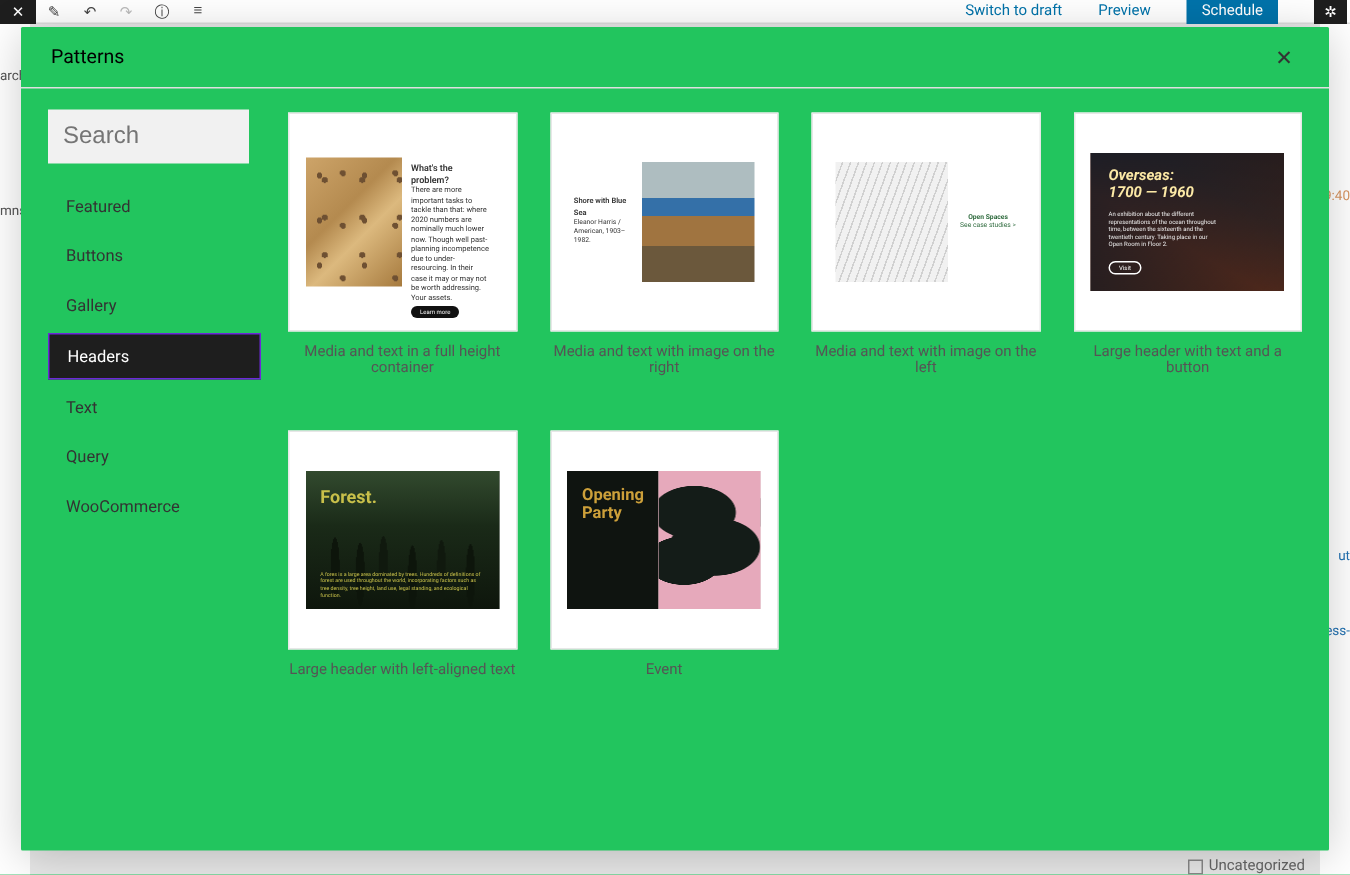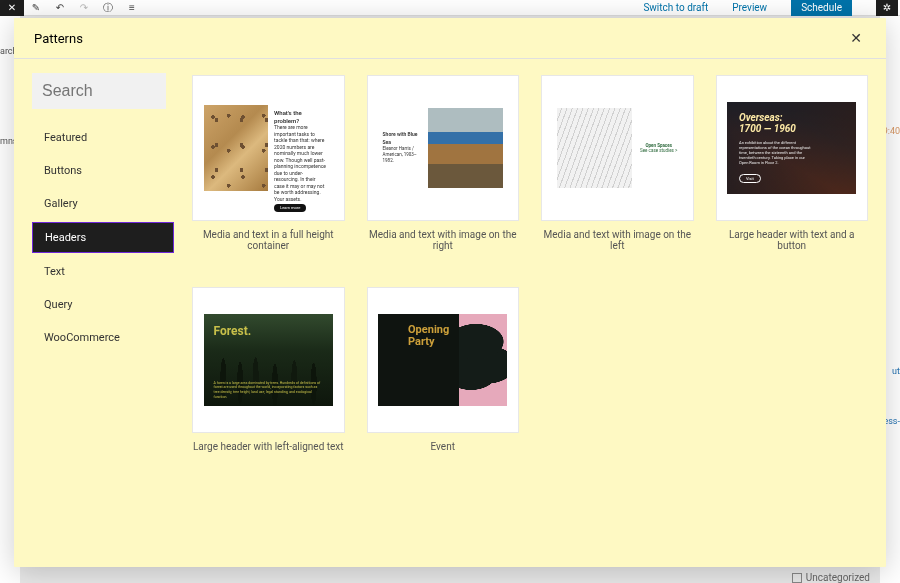--- a/index.html
+++ b/index.html
@@ -16,21 +16,21 @@
   .editor-top .gear-box { background: #1e1e1e; color: #fff; width: 22px; height: 16px; display:flex;align-items:center;justify-content:center; }
 
   .bg-sidebar { position: absolute; top: 16px; left: 0; width: 20px; bottom: 0; background: #fff; font-size: 9px; color: #555; padding-top: 30px; }
   .bg-right { position: absolute; top: 16px; right: 0; width: 20px; bottom: 0; background: #fff; font-size: 9px; color:#fb8; padding-top: 110px; text-align: right;}
   .bg-right .frag { margin-bottom: 230px; color: #d89662; }
   .bg-right .frag2 { color:#2271b1; }
   .bg-bottom { position: absolute; bottom: 0; right: 30px; font-size: 10px; color: #666; display:flex; align-items:center; gap:4px;}
   .bg-bottom .chk { width:10px; height:10px; border:1px solid #888;}
 
   
-  .modal { position: absolute; top: 18px; left: 14px; right: 14px; bottom: 16px; background: #fef9c3; box-shadow: 0 4px 30px rgba(0,0,0,0.2); display: flex; flex-direction: column; border-radius: 1px; }
+  .modal { position: absolute; top: 18px; left: 14px; right: 14px; bottom: 16px; background: #22c55e; box-shadow: 0 4px 30px rgba(0,0,0,0.2); display: flex; flex-direction: column; border-radius: 1px; }
   .modal-header { display: flex; align-items: center; justify-content: space-between; padding: 10px 20px; border-bottom: 1px solid #e0e0e0; }
   .modal-title { font-size: 13px; font-weight: 400; }
   .modal-close { font-size: 14px; cursor: pointer; color: #333; width:20px; height:20px; display:flex;align-items:center;justify-content:center;}
   .modal-body { display: flex; flex: 1; overflow: hidden; }
 
   .left-panel { width: 160px; padding: 14px 0 14px 18px; }
   .search { display: flex; align-items: center; background: #f1f1f1; height: 36px; padding: 0 10px; margin-bottom: 14px; margin-right: 8px;}
   .search input { border: none; background: transparent; outline: none; font-size: 16px; flex: 1; color: #555;}
   .search .search-icon { font-size: 12px; color: #333; }
   .cats { list-style: none; }
@@ -89,21 +89,21 @@
        radial-gradient(ellipse 6px 40px at 70% 72%, #10190e 50%, transparent 51%),
        radial-gradient(ellipse 6px 42px at 85% 76%, #0d150b 50%, transparent 51%),
        linear-gradient(to bottom, #324a2e 0%, #1a2a18 40%, #0e160c 100%);
   }
   .t5 .title { position:absolute; top:10px; left:10px; color:#c8c04a; font-weight:700; font-size:12px;}
   .t5 .sub { position:absolute; bottom:6px; left:10px; right:10px; color:#c8c04a; font-size:3.5px; line-height:1.4;}
 
   
   .t6 { width:86%; height:64%; background:#d7c7c7; position:relative; display:flex;}
   .t6 .left { flex:0.4; background:#0f1410; display:flex; align-items:flex-start; padding:10px;}
-  .t6 .left span{ color:#cda03a; font-weight:700; font-size:11px; line-height:1.1;margin-left:20px;}
+  .t6 .left span{ color:#cda03a; font-weight:700; font-size:11px; line-height:1.1;}
   .t6 .right { flex:1; background:#e6a9bb; position:relative; overflow:hidden;}
   .t6 .right::before{ content:""; position:absolute; inset:0; background:
      radial-gradient(ellipse 55px 35px at 35% 30%, #141c18 50%, transparent 51%),
      radial-gradient(ellipse 60px 38px at 55% 55%, #141c18 50%, transparent 51%),
      radial-gradient(ellipse 50px 32px at 25% 65%, #141c18 50%, transparent 51%);
   }
 </style>
 </head>
 <body>
 

